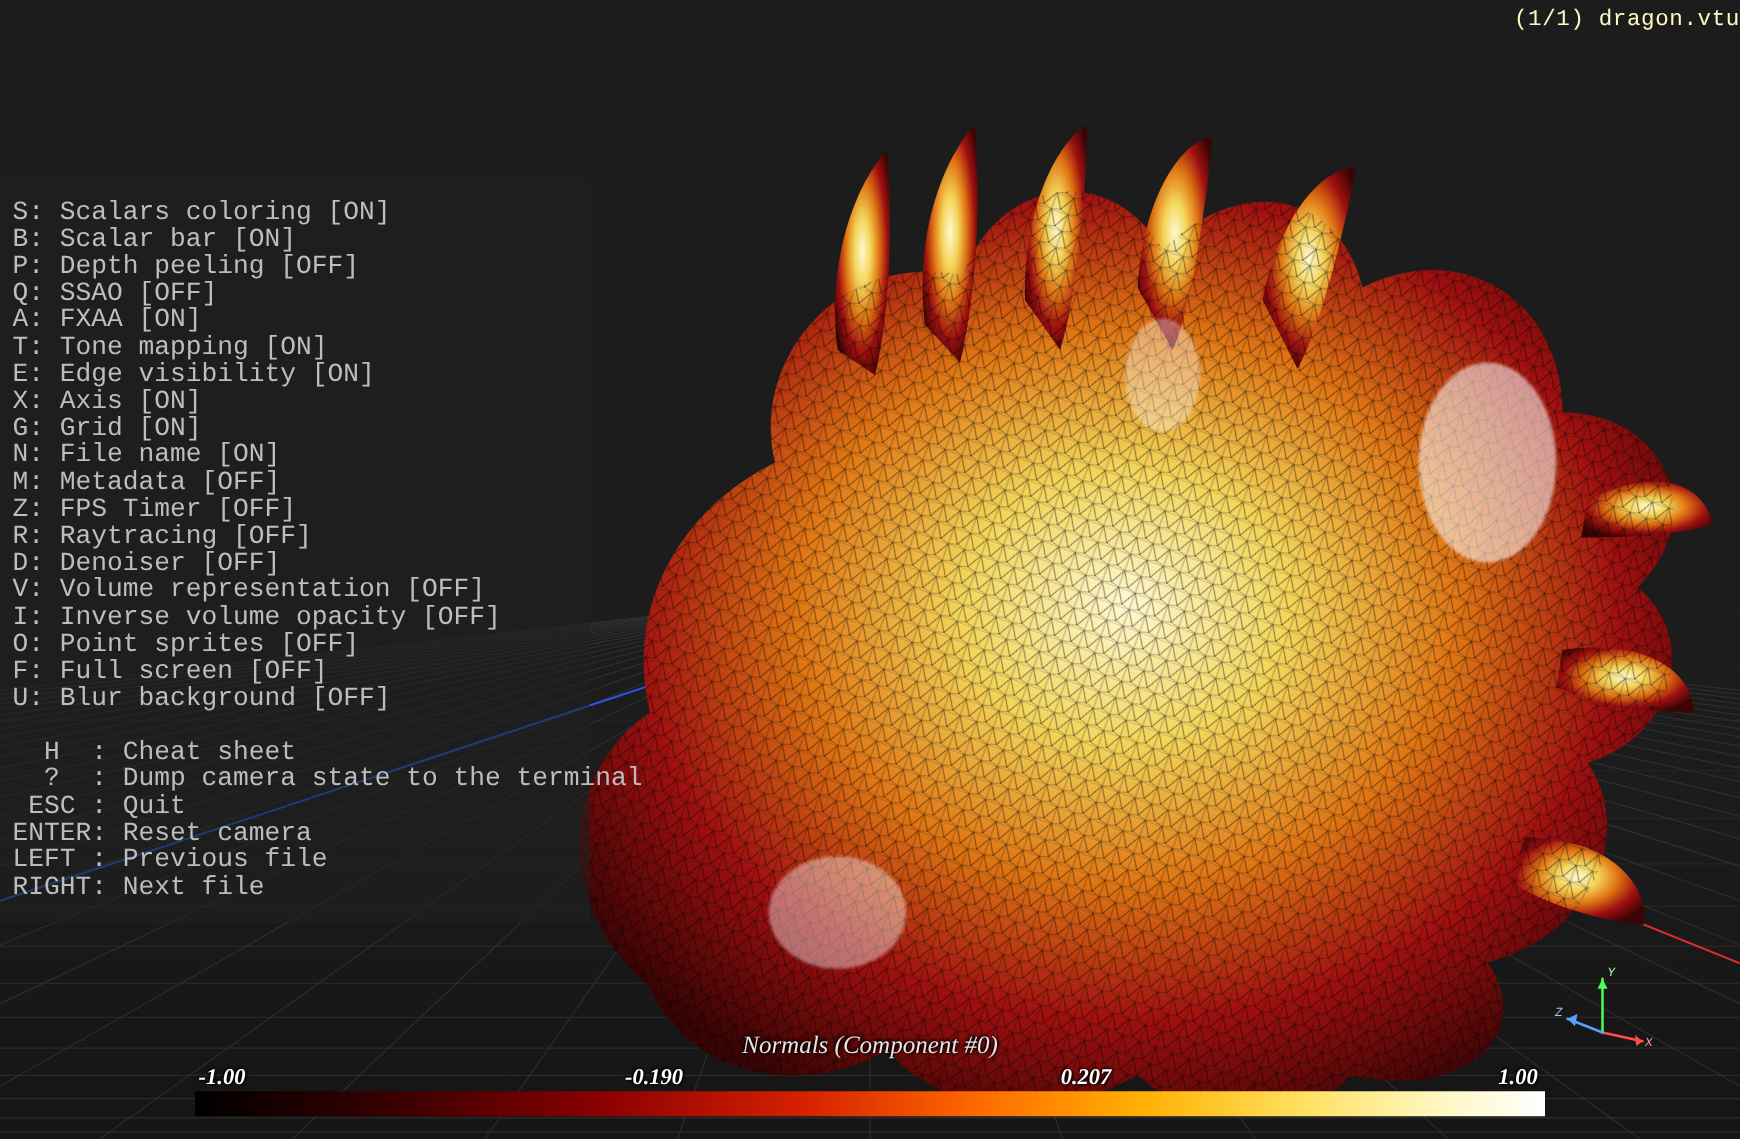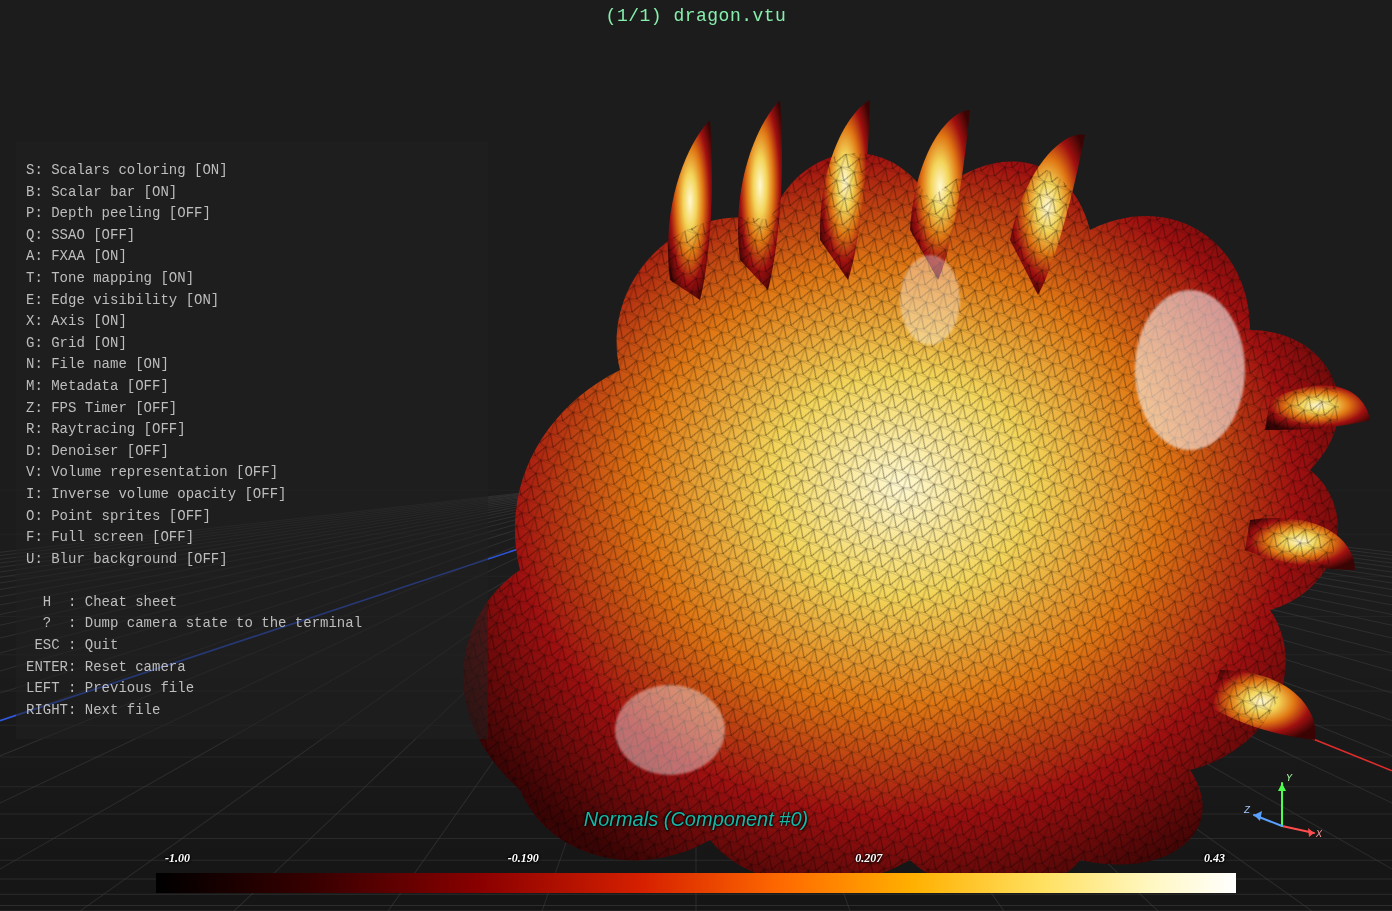--- a/index.html
+++ b/index.html
@@ -27,35 +27,35 @@
       linear-gradient(to top, rgba(0,0,0,0.25), rgba(0,0,0,0) 60%);
     overflow: hidden;
   }
   .grid-plane svg { position:absolute; inset:0; width:100%; height:100%; }
 
   
   .title {
     position: absolute;
     top: 6px;
     left: 0; right: 0;
-    text-align: center;
+    text-align: right;
     font-size: 18px;
     letter-spacing: 0.5px;
-    color: #86efac;
+    color: #fef9c3;
   }
 
   
   .cheat {
     position: absolute;
     top: 142px;
-    left: 16px;
+    left: 0;
     width: 452px;
     padding: 18px 10px 18px 10px;
     background: rgba(32,32,32,0.55);
-    font-size: 14px;
+    font-size: 21px;
     line-height: 21.6px;
     white-space: pre;
     color: #bdbdbd;
   }
 
   
   .model {
     position: absolute;
     left: 370px;
     top: 70px;
@@ -68,34 +68,34 @@
   .scalarbar {
     position: absolute;
     left: 50%;
     transform: translateX(-50%);
     bottom: 18px;
     width: 1080px;
     text-align: center;
   }
   .scalarbar-title {
     font-style: italic;
-    font-family: Liberation Sans, sans-serif;
+    font-family: Liberation Serif, serif;
     font-size: 20px;
-    color: #14b8a6;
+    color: #e5e5e5;
     text-shadow: 1px 1px 2px #000, -1px -1px 2px #000;
-    margin-bottom: 20px;
+    margin-bottom: 3px;
   }
   .scalarbar-ticks {
     position: relative;
     height: 20px;
     font-family: Georgia, "Times New Roman", serif;
     font-style: italic;
     font-weight: bold;
     color: #ffffff;
-    font-size: 12px;
+    font-size: 18px;
     text-shadow: 1px 1px 2px #000, -1px -1px 2px #000;
     margin-bottom: 2px;
     text-decoration: underline;
   }
   .scalarbar-ticks span { position:absolute; transform:translateX(-50%); }
   .scalarbar-strip {
     height: 20px;
     width: 100%;
     background: linear-gradient(to right,
       #000000 0%,
@@ -295,21 +295,21 @@
 ENTER: Reset camera
 LEFT : Previous file
 RIGHT: Next file</div>
 
   <div class="scalarbar">
     <div class="scalarbar-title">Normals (Component #0)</div>
     <div class="scalarbar-ticks" id="scalar-ticks">
         <span style="left: 2%;">-1.00</span>
         <span style="left: 34%;">-0.190</span>
         <span style="left: 66%;">0.207</span>
-        <span style="left: 98%;">0.43</span>
+        <span style="left: 98%;">1.00</span>
       </div>
     <div class="scalarbar-strip"></div>
   </div>
 
   <div class="gizmo">
     <svg viewBox="0 0 80 80" width="80" height="80">
       <g stroke-width="2" stroke-linecap="round">
         <line x1="40" y1="55" x2="72" y2="62" stroke="#ff4d4d"></line>
         <text x="74" y="66" fill="#ff9a9a" font-size="10" font-style="italic">X</text>
         <line x1="40" y1="55" x2="40" y2="12" stroke="#4dff4d"></line>

